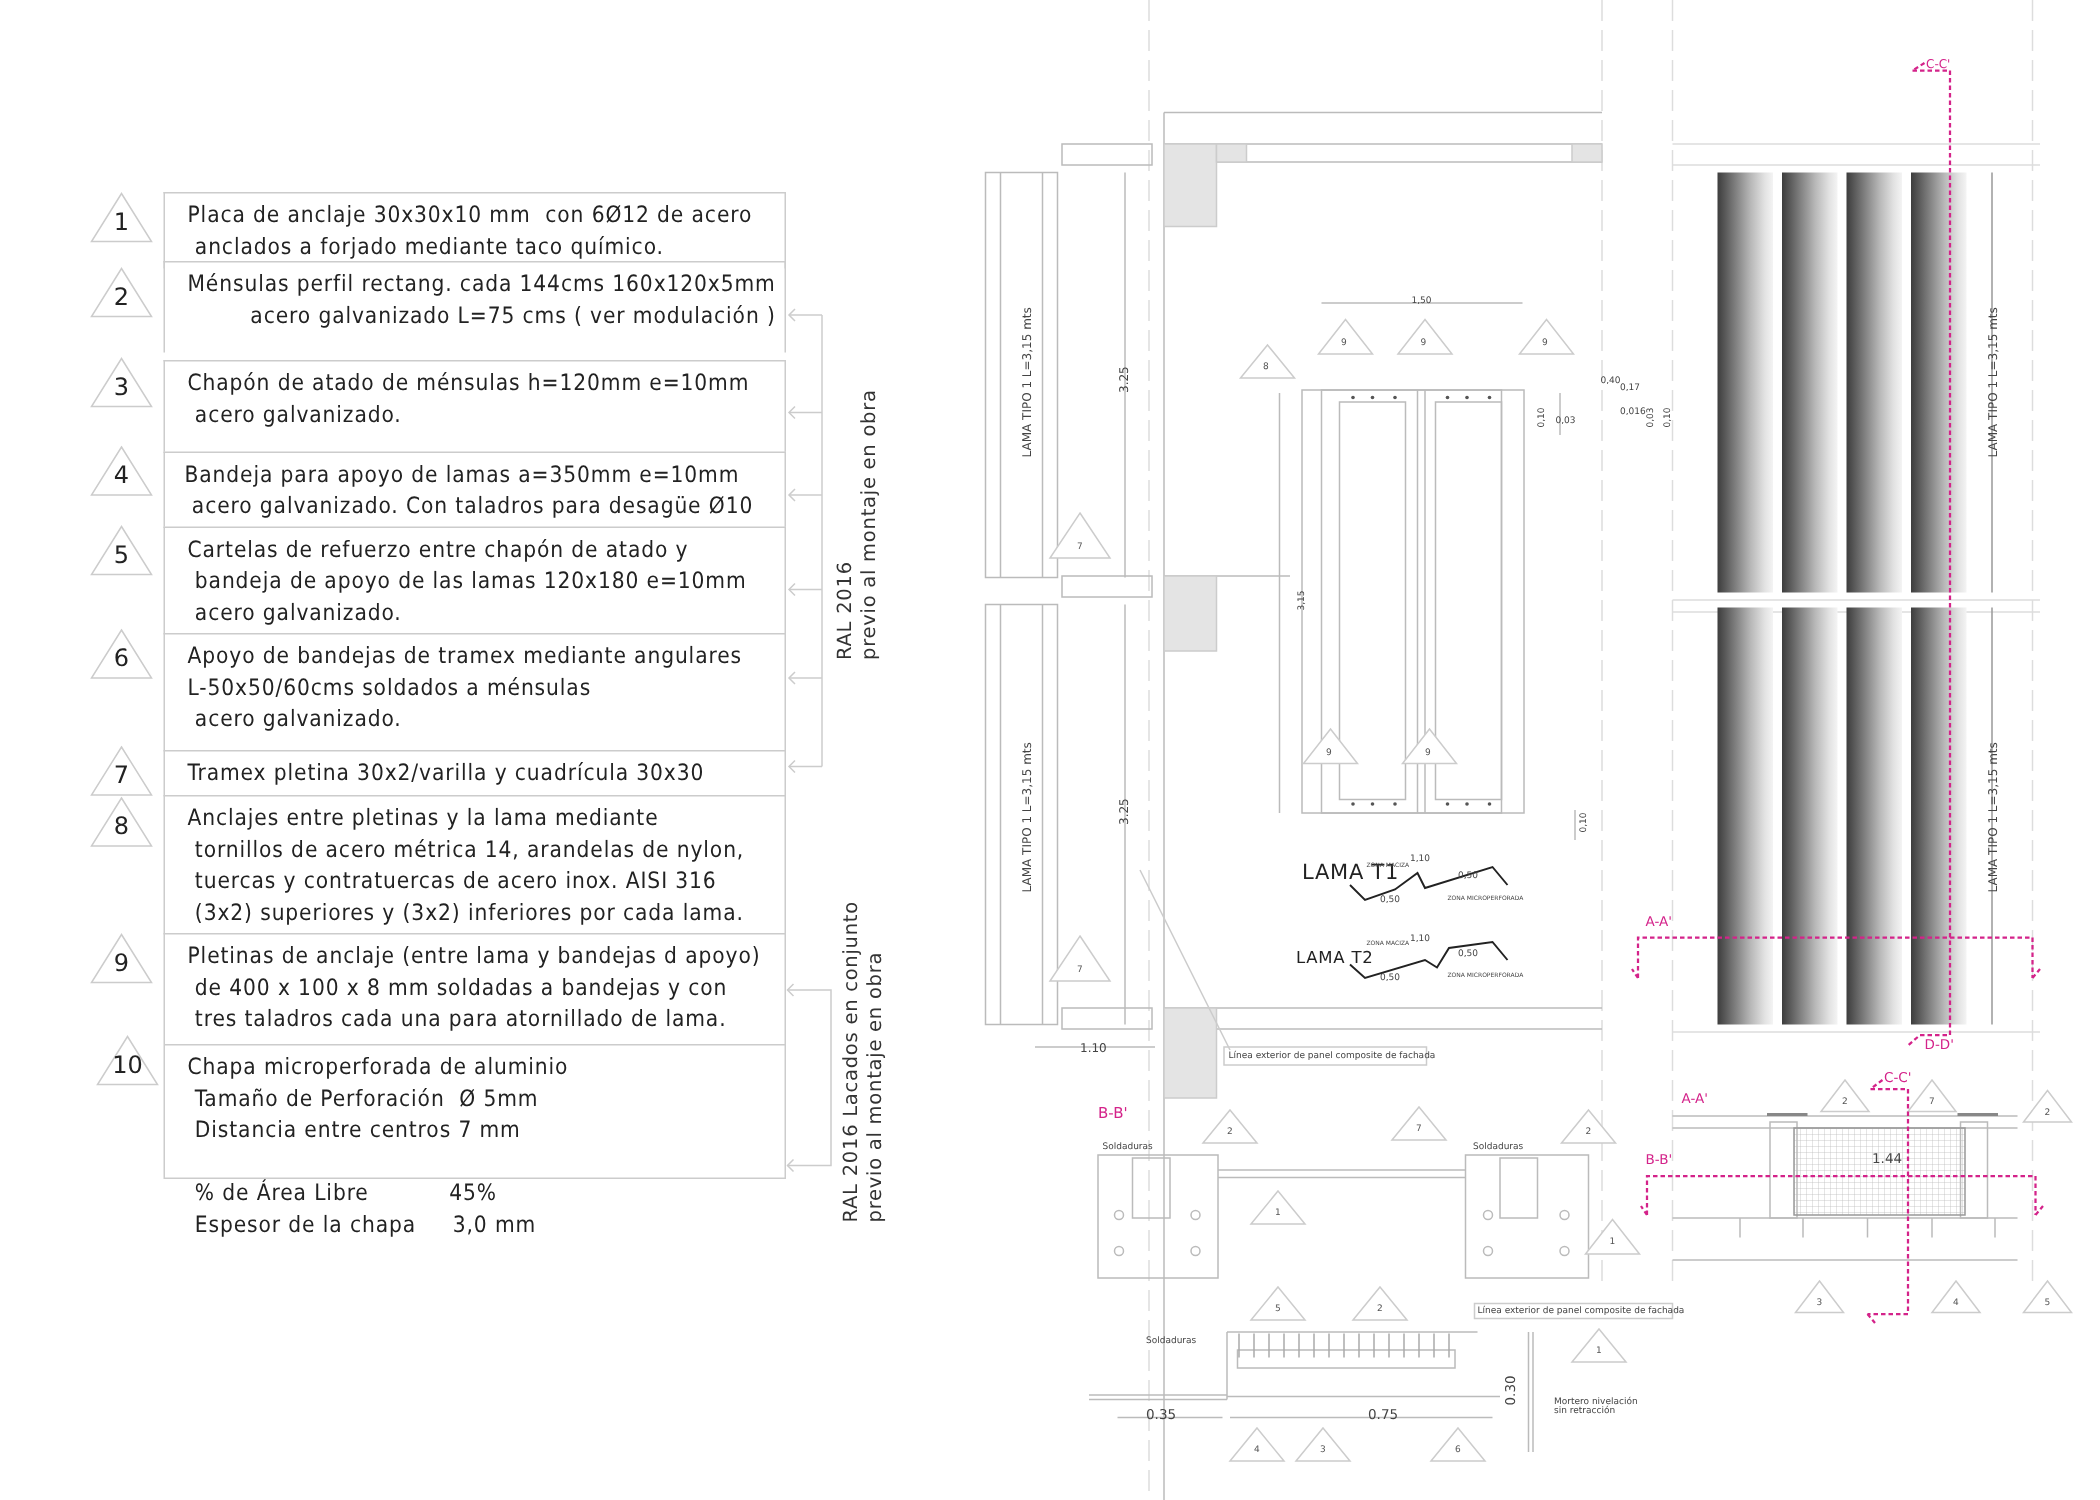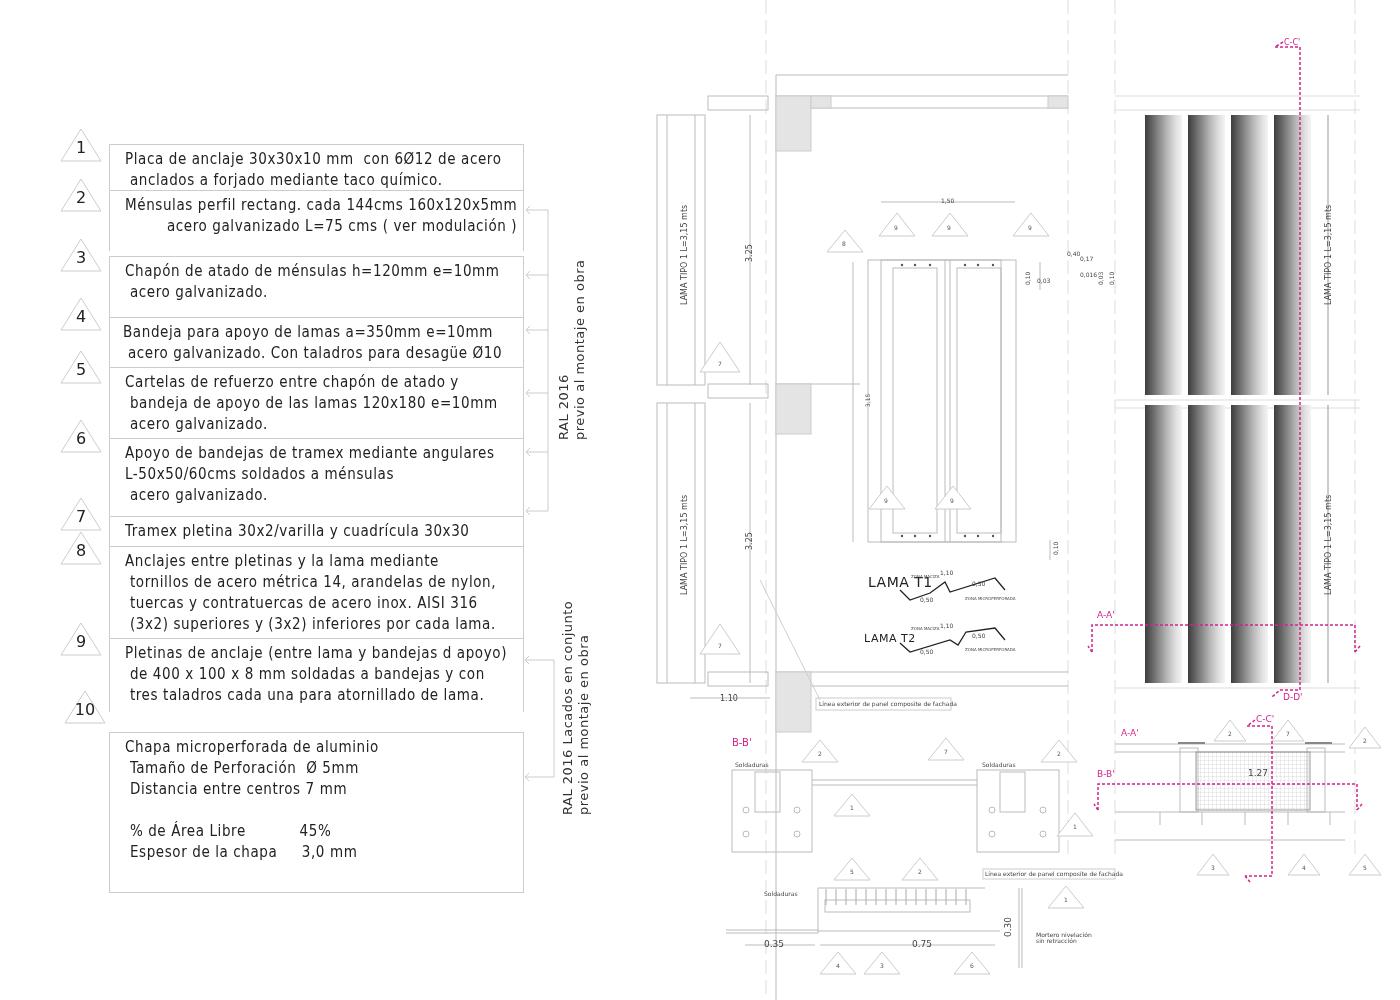--- a/index.html
+++ b/index.html
@@ -1,17 +1,17 @@
 <!DOCTYPE html>
 <html><head>
 <meta charset="utf-8">
 <style>
   html,body{margin:0;padding:0;background:#fff;}
   body{width:1400px;height:1000px;position:relative;overflow:hidden;font-family:"DejaVu Sans",sans-serif;color:#222;}
-  .legend-row{position:absolute;left:109px;width:415px;border:1px solid #ccc;border-bottom:none;box-sizing:border-box;margin-top:16px;}
+  .legend-row{position:absolute;left:109px;width:415px;border:1px solid #ccc;border-bottom:none;box-sizing:border-box;}
   .legend-row.last{border-bottom:1px solid #ccc;}
   .legend-text{position:absolute;left:15px;top:4px;font-size:15px;line-height:21px;letter-spacing:0.6px;white-space:pre;font-family:"DejaVu Sans Condensed","DejaVu Sans",sans-serif;}
   .tri{position:absolute;width:42px;height:34px;}
   .tri svg{position:absolute;left:0;top:0;}
   .tri span{position:absolute;left:0;width:42px;text-align:center;top:10px;font-size:16px;}
   .vnote{position:absolute;transform-origin:left top;transform:rotate(-90deg);font-size:13px;line-height:16px;white-space:pre;color:#333;letter-spacing:0.5px;}
   .draw{position:absolute;left:640px;top:0;width:760px;height:1000px;}
   .lbl{position:absolute;font-size:8px;color:#444;white-space:nowrap;}
   .mag{color:#d4238a;}
 </style>
@@ -52,21 +52,21 @@
       <div class="legend-text">Anclajes entre pletinas y la lama mediante
  tornillos de acero métrica 14, arandelas de nylon,
  tuercas y contratuercas de acero inox. AISI 316
  (3x2) superiores y (3x2) inferiores por cada lama.</div>
     </div>
   <div class="legend-row" style="top:622px;height:74px;text-decoration:underline;">
       <div class="legend-text">Pletinas de anclaje (entre lama y bandejas d apoyo)
  de 400 x 100 x 8 mm soldadas a bandejas y con
  tres taladros cada una para atornillado de lama.</div>
     </div>
-  <div class="legend-row last" style="top:716px;height:161px;">
+  <div class="legend-row last" style="top:696px;height:90px;">
       <div class="legend-text">Chapa microperforada de aluminio
  Tamaño de Perforación  Ø 5mm
  Distancia entre centros 7 mm
 
  % de Área Libre           45%
  Espesor de la chapa     3,0 mm</div>
     </div>
 </div>
 
 <div class="tri" style="left:60px;top:128px;">
@@ -448,13 +448,13 @@
 sin retracción</div>
 
 <div class="lbl" style="left:1324px;top:305px;transform:rotate(-90deg);transform-origin:left top;">LAMA TIPO 1   L=3,15 mts</div>
 <div class="lbl" style="left:1324px;top:595px;transform:rotate(-90deg);transform-origin:left top;">LAMA TIPO 1   L=3,15 mts</div>
 <div class="lbl mag" style="left:1284px;top:38px;font-size:8px;color:#d4238a;">C-C'</div>
 <div class="lbl mag" style="left:1097px;top:610px;font-size:9px;color:#d4238a;">A-A'</div>
 <div class="lbl mag" style="left:1283px;top:692px;font-size:9px;color:#d4238a;">D-D'</div>
 <div class="lbl mag" style="left:1256px;top:714px;font-size:9px;color:#d4238a;">C-C'</div>
 <div class="lbl mag" style="left:1121px;top:728px;font-size:9px;color:#d4238a;">A-A'</div>
 <div class="lbl mag" style="left:1097px;top:769px;font-size:9px;color:#d4238a;">B-B'</div>
-<div class="lbl" style="left:1248px;top:768px;font-size:9px;">1.27</div>
+<div class="lbl" style="left:1248px;top:768px;font-size:9px;">1.44</div>
 
 </body></html>

